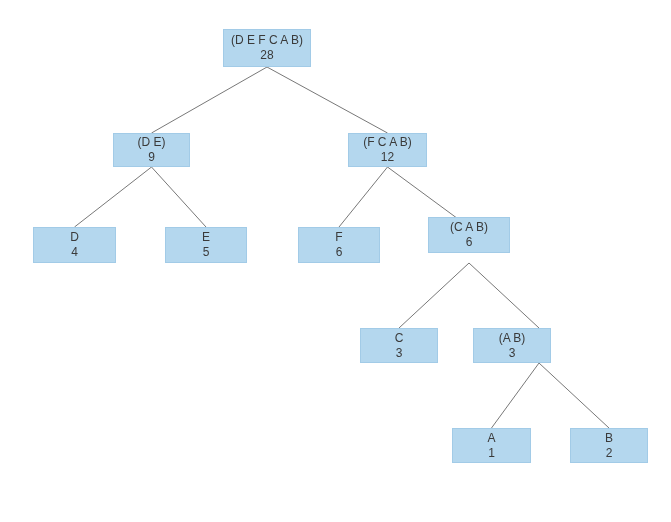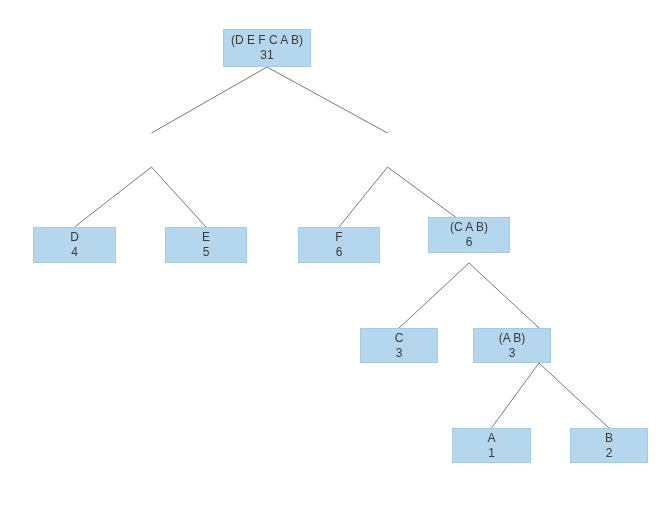--- a/index.html
+++ b/index.html
@@ -65,24 +65,32 @@
     <line x1="387.5" y1="167" x2="339" y2="227"></line>
     <line x1="387.5" y1="167" x2="469" y2="227"></line>
     <line x1="469" y1="263" x2="399" y2="328"></line>
     <line x1="469" y1="263" x2="539" y2="328"></line>
     <line x1="539" y1="363" x2="491.5" y2="428"></line>
     <line x1="539" y1="363" x2="609" y2="428"></line>
   </svg>
 
   <div class="node" style="left:223px; top:29px;  width:88px; height:38px">
     <span>(D E F C A B)</span>
-    <span>31</span>
+    <span>28</span>
   </div>
 
+  <div class="node" style="left:113px; top:133px; width:77px; height:34px">
+    <span>(D E)</span>
+    <span>9</span>
+  </div>
 
+  <div class="node" style="left:348px; top:133px; width:79px; height:34px">
+    <span>(F C A B)</span>
+    <span>12</span>
+  </div>
 
   <div class="node" style="left:33px;  top:227px; width:83px; height:36px">
     <span>D</span>
     <span>4</span>
   </div>
 
   <div class="node" style="left:165px; top:227px; width:82px; height:36px">
     <span>E</span>
     <span>5</span>
   </div>

